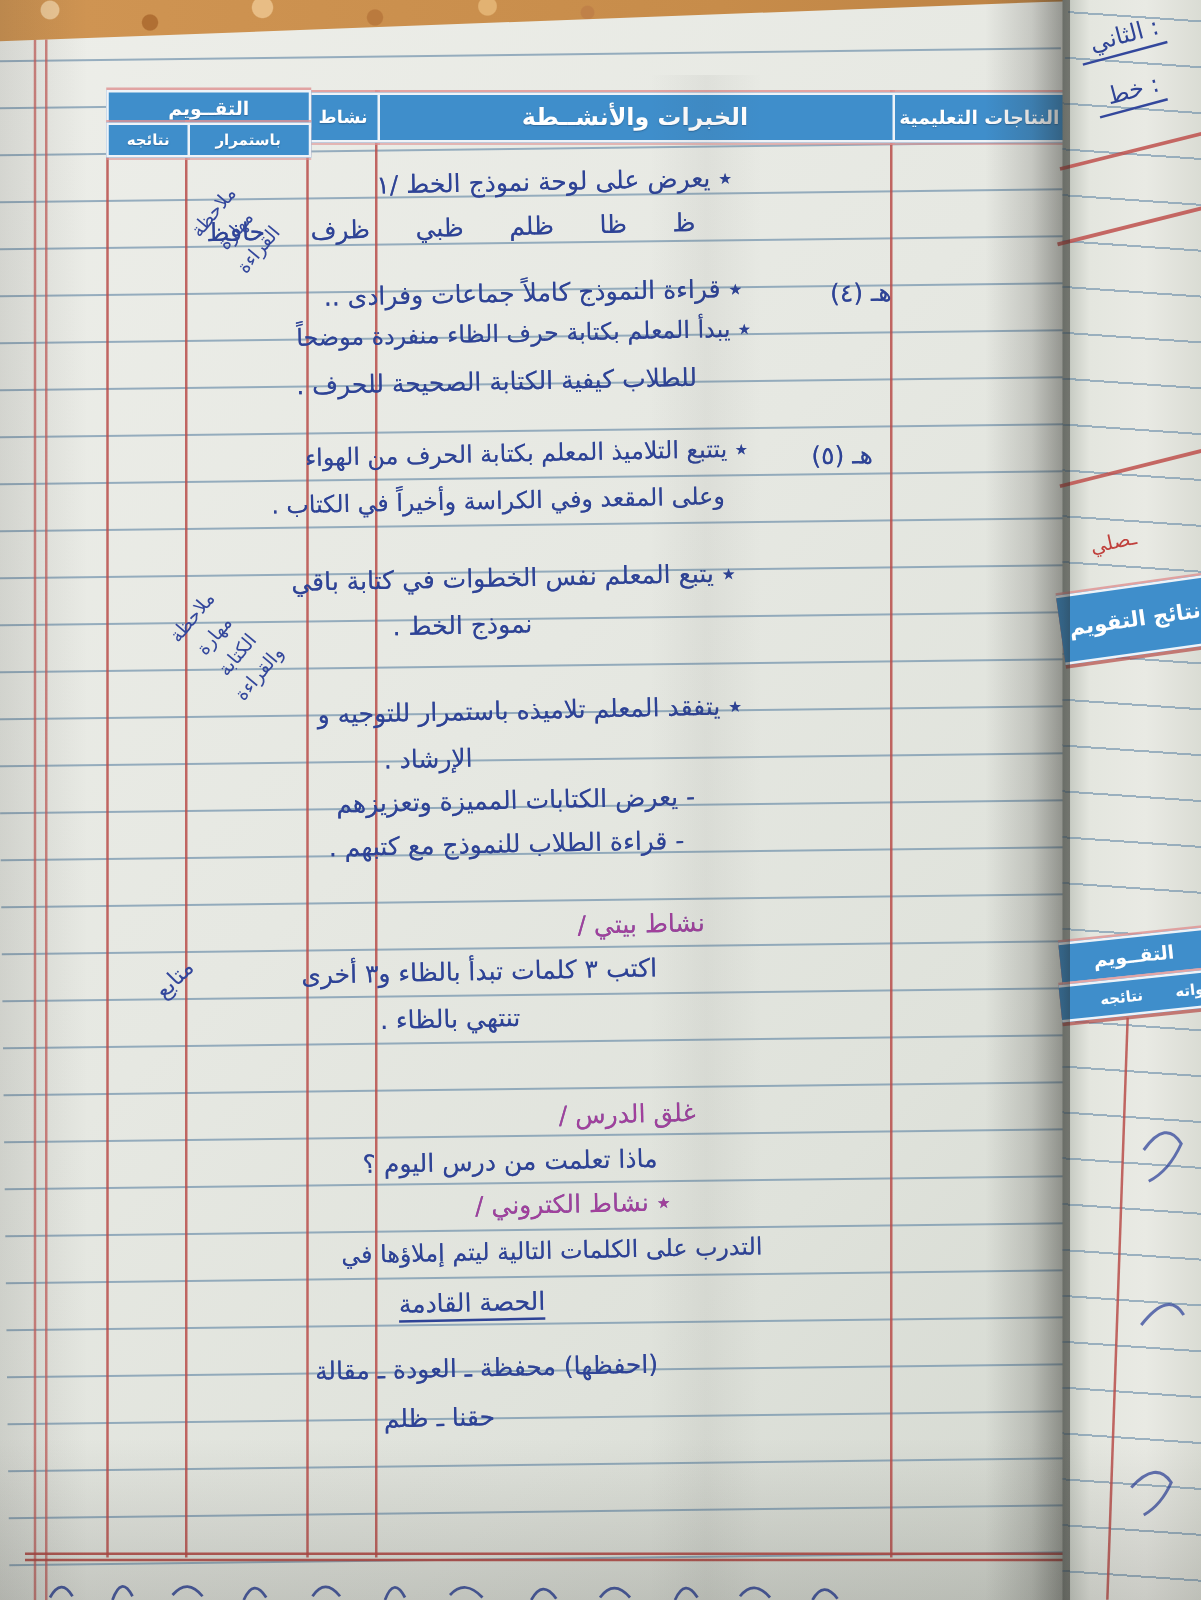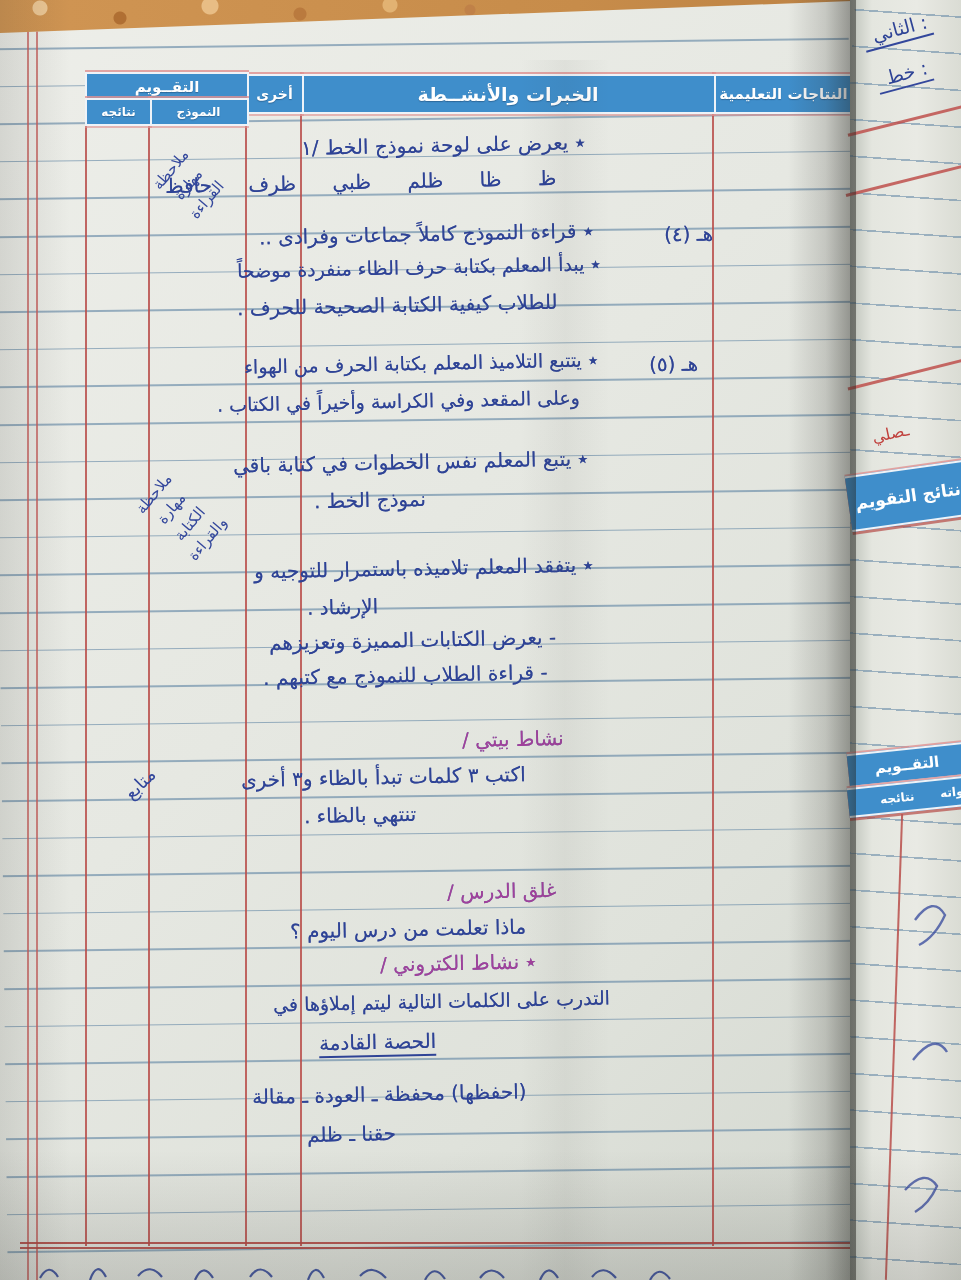--- a/index.html
+++ b/index.html
@@ -103,23 +103,23 @@
   <div class="vline" style="left:245px;top:72px;height:1174px"></div>
   <div class="vline" style="left:300px;top:72px;height:1174px"></div>
   <div class="vline" style="left:712px;top:72px;height:1174px"></div>
   <div class="vline" style="left:851px;top:72px;height:1174px"></div>
 
   <div class="hline-red" style="left:20px;top:1242px;width:834px"></div>
   <div class="hline-red" style="left:20px;top:1247px;width:834px"></div>
 
   <div class="band" style="left:712px;top:74px;width:139px;height:36px;font-size:15px">النتاجات التعليمية</div>
   <div class="band" style="left:300px;top:74px;width:412px;height:36px;font-size:19px">الخبرات والأنشــطة</div>
-  <div class="band" style="left:245px;top:74px;width:55px;height:36px;font-size:14px">أخرى</div>
+  <div class="band" style="left:245px;top:74px;width:55px;height:36px;font-size:14px">نشاط</div>
   <div class="band" style="left:85px;top:72px;width:160px;height:26px;font-size:15px">التقــويم</div>
-  <div class="band" style="left:148px;top:98px;width:97px;height:24px;font-size:12px">النموذج</div>
+  <div class="band" style="left:148px;top:98px;width:97px;height:24px;font-size:12px">باستمرار</div>
   <div class="band" style="left:85px;top:98px;width:63px;height:24px;font-size:12px">نتائجه</div>
 
   <div class="hw" style="top:133px;right:270px">٭ يعرض على لوحة نموذج الخط /١</div>
   <div class="hw ws-wide" style="top:170px;right:300px">ظ ظا ظلم ظبي ظرف حافظ</div>
   <div class="hw" style="top:222px;right:262px">٭ قراءة النموذج كاملاً جماعات وفرادى ..</div>
   <div class="hw" style="top:256px;right:255px;font-size:19px">٭ يبدأ المعلم بكتابة حرف الظاء منفردة موضحاً</div>
   <div class="hw" style="top:293px;right:298px">للطلاب كيفية الكتابة الصحيحة للحرف .</div>
   <div class="hw" style="top:352px;right:258px;font-size:19px">٭ يتتبع التلاميذ المعلم بكتابة الحرف من الهواء</div>
   <div class="hw" style="top:390px;right:276px;font-size:19px">وعلى المقعد وفي الكراسة وأخيراً في الكتاب .</div>
   <div class="hw" style="top:450px;right:268px">٭ يتبع المعلم نفس الخطوات في كتابة باقي</div>

